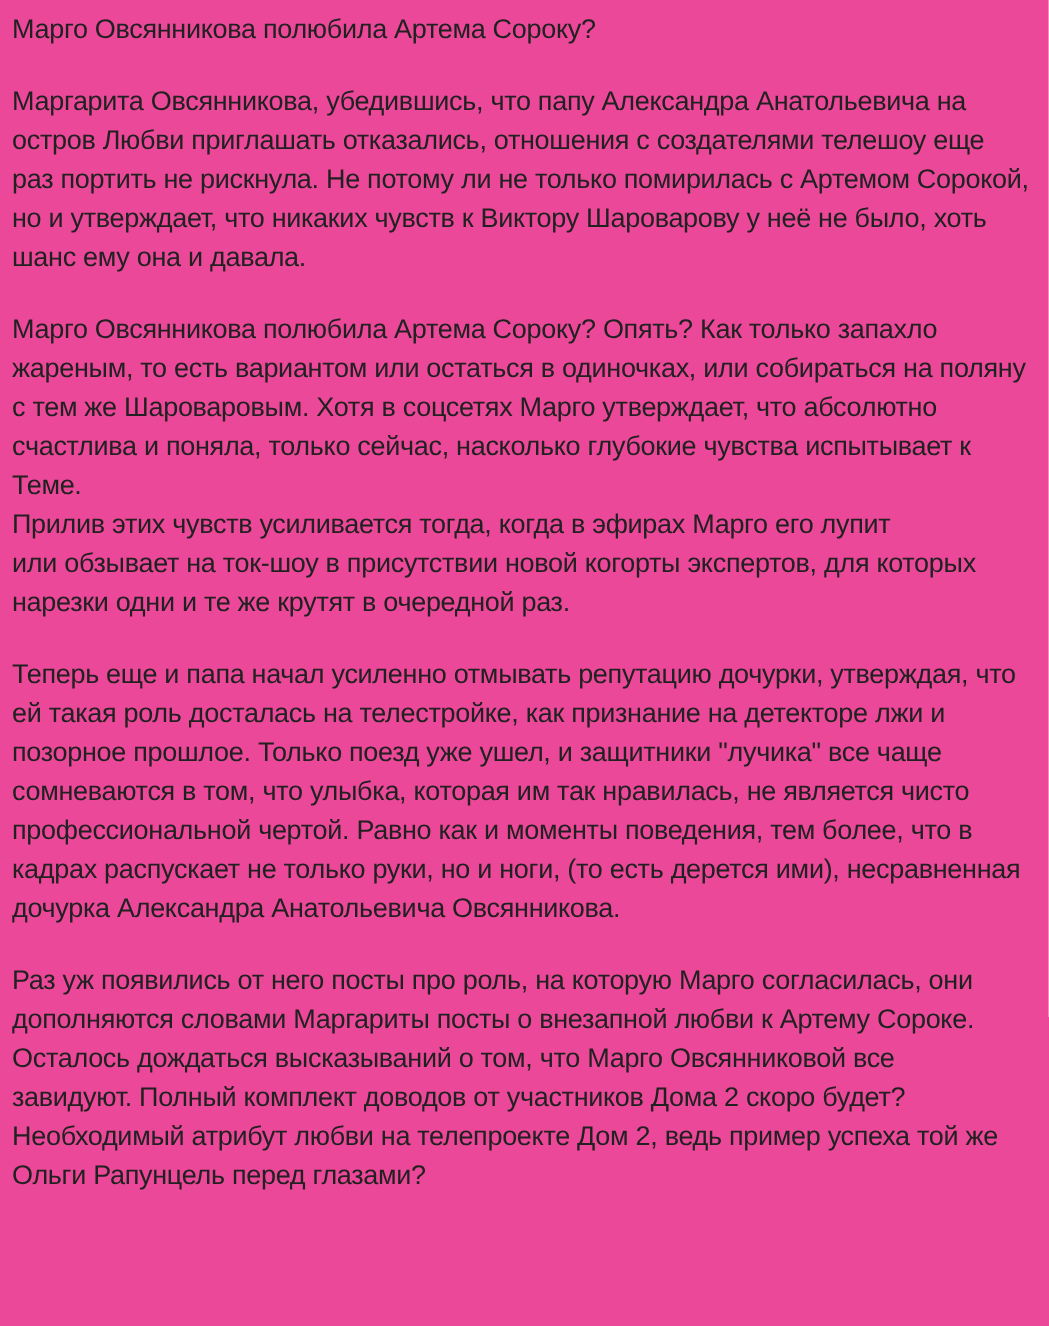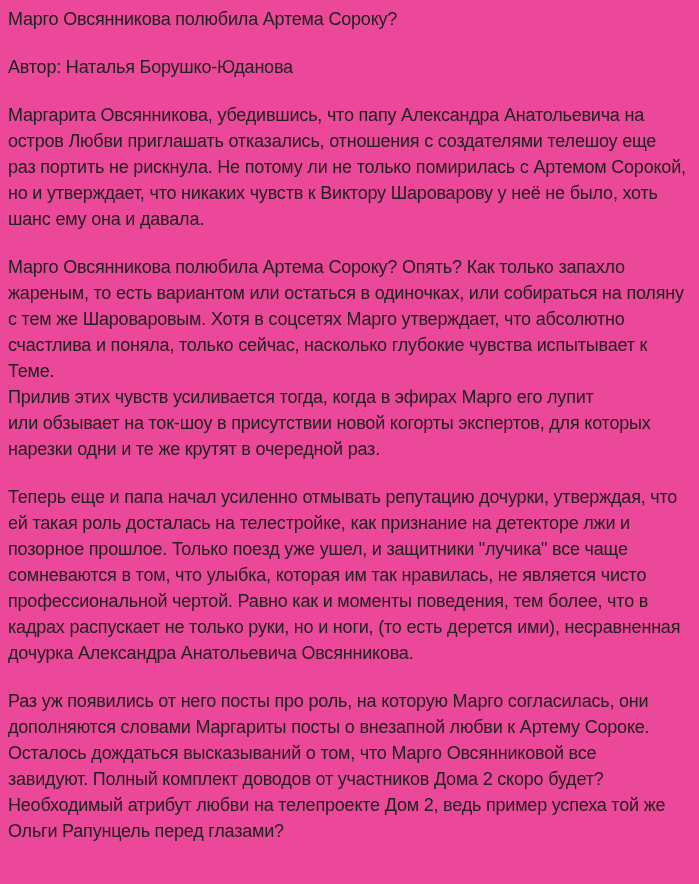--- a/index.html
+++ b/index.html
@@ -37,21 +37,20 @@
     margin: 18px 0 22px 0;
     white-space: pre-line;
   }
 </style>
 </head>
 <body>
 
 <div class="page">
   <h1 class="title">Марго Овсянникова полюбила Артема Сороку?</h1>
 
-  <p class="byline">Автор: Наталья Борушко-Юданова</p>
 
   <p class="para">Маргарита Овсянникова, убедившись, что папу Александра Анатольевича на
 остров Любви приглашать отказались, отношения с создателями телешоу еще
 раз портить не рискнула. Не потому ли не только помирилась с Артемом Сорокой,
 но и утверждает, что никаких чувств к Виктору Шароварову у неё не было, хоть
 шанс ему она и давала.</p>
 
   <p class="para">Марго Овсянникова полюбила Артема Сороку? Опять? Как только запахло
 жареным, то есть вариантом или остаться в одиночках, или собираться на поляну
 с тем же Шароваровым. Хотя в соцсетях Марго утверждает, что абсолютно

